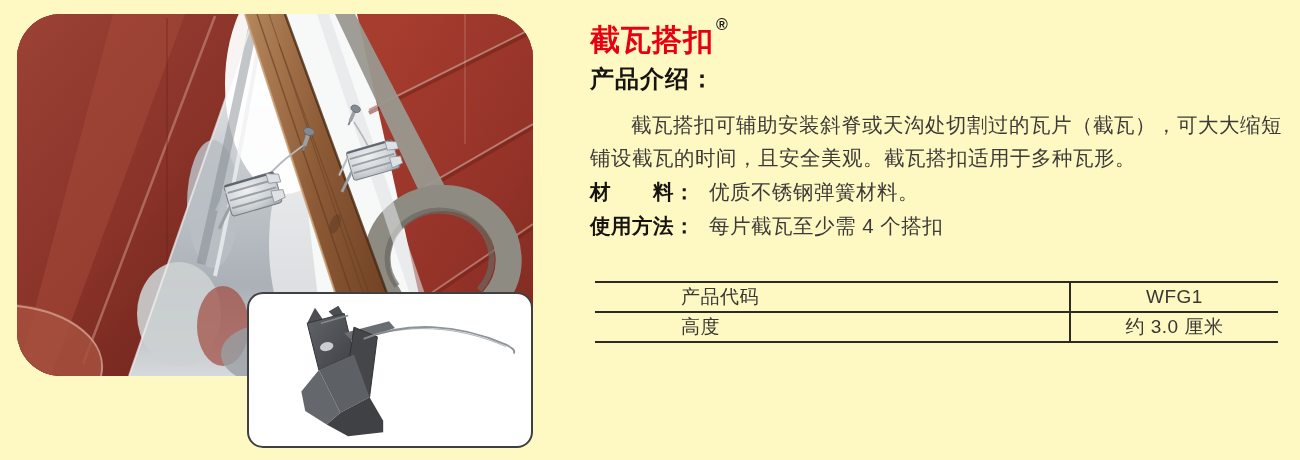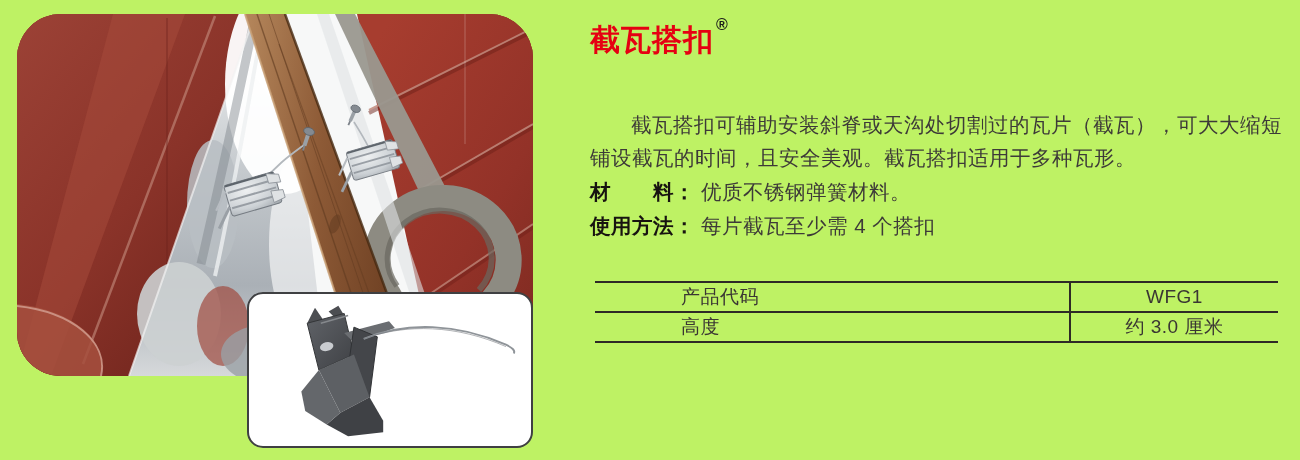--- a/index.html
+++ b/index.html
@@ -1,17 +1,17 @@
 <!DOCTYPE html>
 <html><head>
 <meta charset="utf-8">
 <style>
   html,body{margin:0;padding:0;background:#ffffff;}
   .page{
-    position:relative;width:1300px;height:460px;background:#bef264;overflow:hidden;
+    position:relative;width:1300px;height:460px;background:#fef9c3;overflow:hidden;
     font-family:"Liberation Sans","DejaVu Sans",sans-serif;
   }
   
   .photo{
     position:absolute;left:17px;top:14px;width:516px;height:362px;
     border-radius:44px;overflow:hidden;background:#8e342b;
   }
   .photo svg{display:block;width:100%;height:100%;}
   .inset{
     position:absolute;left:247px;top:292px;width:286px;height:156px;
@@ -33,21 +33,21 @@
     position:absolute;left:590px;top:63px;margin:0;
     font-size:24px;font-weight:bold;color:#171310;letter-spacing:1px;line-height:32px;
   }
   .intro-paragraph{
     position:absolute;left:590px;top:110px;width:692px;margin:0;
     font-size:20.5px;line-height:33px;color:#3d3a38;text-indent:2em;
     text-align:justify;letter-spacing:0.5px;font-family:Liberation Mono, monospace;
   }
   .spec-line{position:absolute;left:590px;font-size:20.5px;line-height:30px;color:#3d3a38;letter-spacing:0.5px;}
   .spec-line .spec-label{font-weight:bold;color:#171310;}
-  .spec-line .spec-value{margin-left:6px;}
+  .spec-line .spec-value{margin-left:14px;}
   .spec-line-1{top:177px;}
   .spec-line-2{top:211px;}
   
   .spec-table{
     position:absolute;left:595px;top:281px;width:683px;
     border-collapse:collapse;table-layout:fixed;
     font-size:19px;color:#3a3633;
   }
   .spec-table td{
     border-top:2px solid #2e2a26;border-bottom:2px solid #2e2a26;
@@ -186,20 +186,21 @@
       <path d="M116,46 C160,30 212,32 262,54" stroke="#6f7479" stroke-width="0.8" fill="none" opacity="0.7"></path>
     </svg>
   </div>
 
   <section class="content">
 
     <h1 class="product-title">
       <span>截瓦搭扣</span><sup>®</sup>
     </h1>
 
+    <h2 class="intro-heading">产品介绍：</h2>
 
     <p class="intro-paragraph">截瓦搭扣可辅助安装斜脊或天沟处切割过的瓦片（截瓦），可大大缩短铺设截瓦的时间，且安全美观。截瓦搭扣适用于多种瓦形。</p>
 
     <div class="spec-line spec-line-1">
       <span class="spec-label">材　　料：</span><span class="spec-value">优质不锈钢弹簧材料。</span>
     </div>
     <div class="spec-line spec-line-2">
       <span class="spec-label">使用方法：</span><span class="spec-value">每片截瓦至少需 4 个搭扣</span>
     </div>
 

